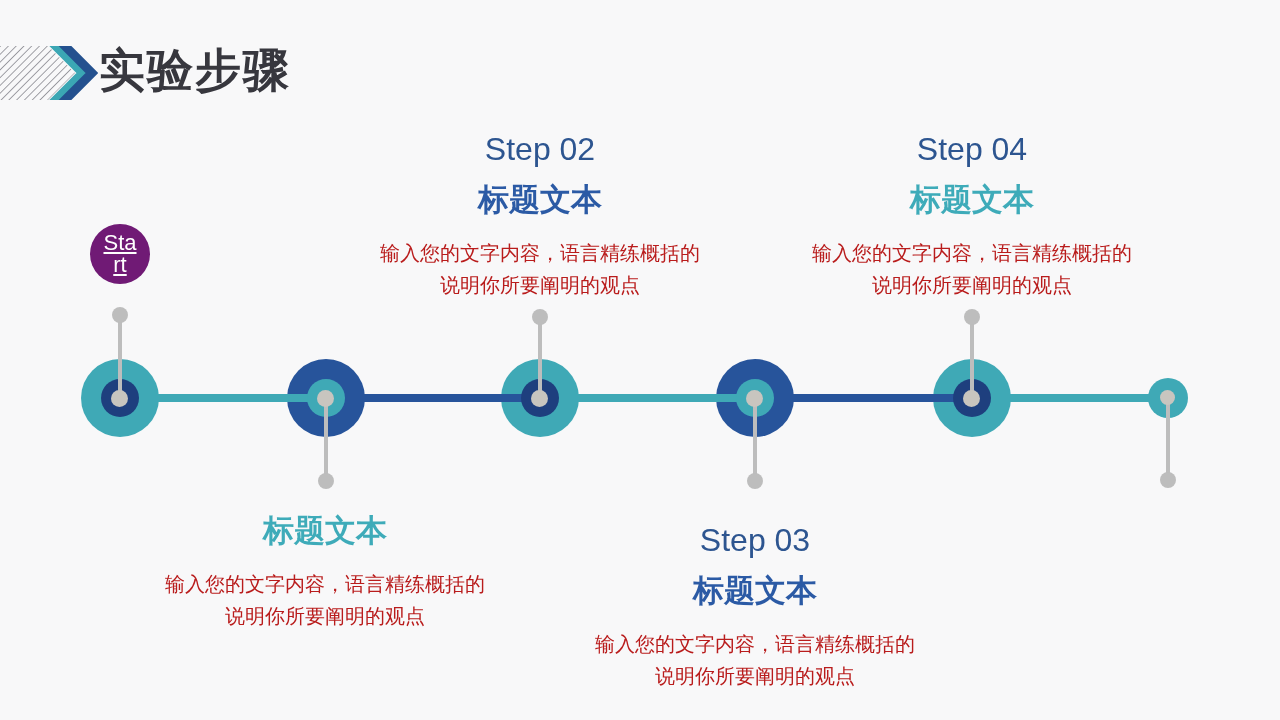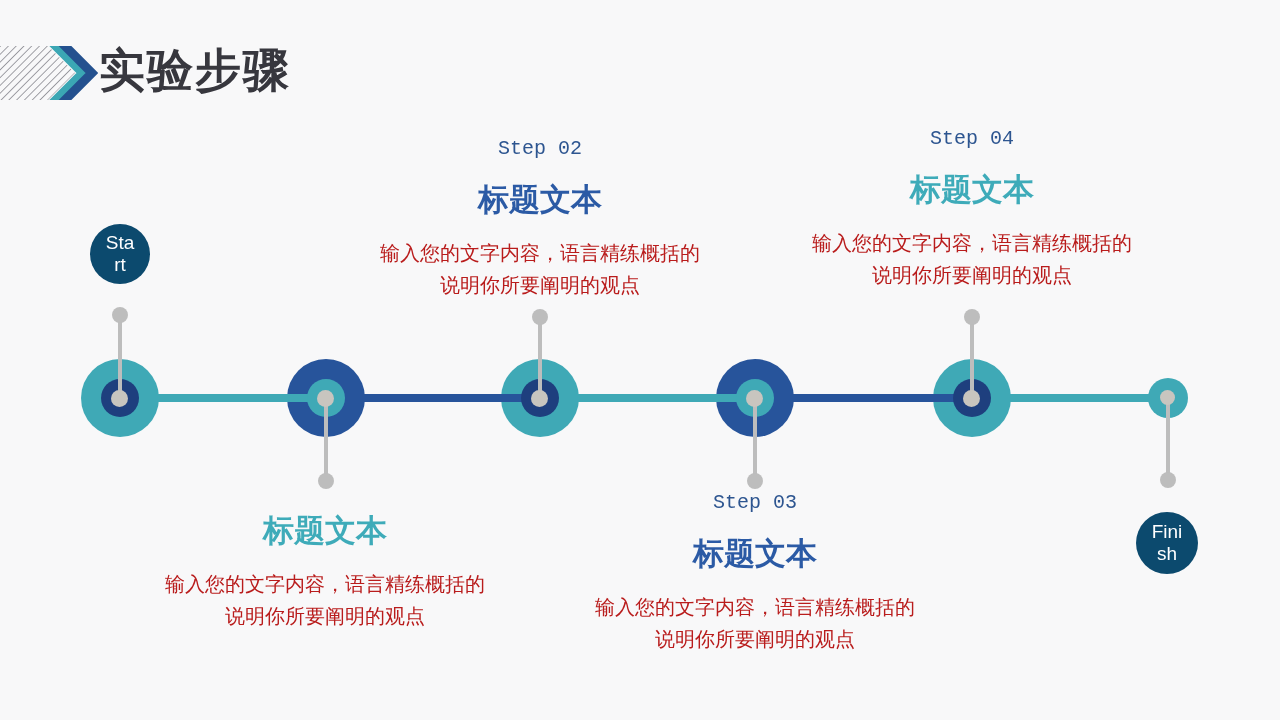--- a/index.html
+++ b/index.html
@@ -32,31 +32,31 @@
   .navy-bg { background:#1E3F7E; }
   .end-outer { position:absolute; left:1148px; top:378px; width:40px; height:40px; border-radius:50%; background:#3FA9B6; z-index:1; }
   .end-dot   { position:absolute; left:1160px; top:390px; width:15px; height:15px; border-radius:50%; background:#C8C5BF; z-index:5; }
 
   
   .vline { position:absolute; width:4px; background:#BDBDBD; z-index:4; }
   .vdot  { position:absolute; width:16px; height:16px; border-radius:50%; background:#BDBDBD; z-index:4; }
 
   
   .terminal {
-    position:absolute; border-radius:50%; background:#0c4a6e; z-index:1;
+    position:absolute; border-radius:50%; background:#701a75; z-index:1;
     display:flex; align-items:center; justify-content:center;
-    color:#ffffff; font-size:19px; line-height:22px; text-align:center;
+    color:#ffffff; font-size:22px; line-height:22px; text-align:center;text-decoration:underline;
   }
   .terminal span { display:block; width:34px; word-break:break-all; }
   .terminal--start  { left:90px;   top:224px; width:60px; height:60px; }
   .terminal--finish { left:1136px; top:512px; width:62px; height:62px; }
 
   
   .step-block { position:absolute; width:420px; text-align:center; }
-  .step-label { font-size:20px; line-height:32px; color:#2D5590;font-family:Liberation Mono, monospace; }
+  .step-label { font-size:32px; line-height:32px; color:#2D5590; }
   .step-title { margin-top:16px; font-size:31px; line-height:38px; font-weight:700; }
   .step-title[data-color="teal"] { color:#3EABB9; }
   .step-title[data-color="blue"] { color:#2B5AA5; }
   .step-body  { margin-top:18px; font-size:20px; line-height:32px; color:#b91c1c; }
 </style>
 </head>
 <body>
 
 <div class="slide">
 
@@ -116,51 +116,48 @@
 
   <div class="vline" style="left:970px;top:315px;height:83px"></div>
   <div class="vdot" style="left:964px;top:309px"></div>
 
   <div class="vline" style="left:1166px;top:398px;height:82px"></div>
   <div class="vdot" style="left:1160px;top:472px"></div>
 
   <div class="terminal terminal--start">
     <span>Start</span>
   </div>
-  <div class="terminal terminal--finish">
-    <span>Finish</span>
-  </div>
 
   <div class="step-block" style="left:115px;top:496px">
     <div class="step-title" data-color="teal">标题文本</div>
     <div class="step-body">
       <div>输入您的文字内容，语言精练概括的</div>
       <div>说明你所要阐明的观点</div>
     </div>
   </div>
 
   <div class="step-block" style="left:330px;top:133px">
     <div class="step-label">Step 02</div>
     <div class="step-title" data-color="blue">标题文本</div>
     <div class="step-body">
       <div>输入您的文字内容，语言精练概括的</div>
       <div>说明你所要阐明的观点</div>
     </div>
   </div>
 
-  <div class="step-block" style="left:545px;top:487px">
+  <div class="step-block" style="left:545px;top:524px">
     <div class="step-label">Step 03</div>
     <div class="step-title" data-color="blue">标题文本</div>
     <div class="step-body">
       <div>输入您的文字内容，语言精练概括的</div>
       <div>说明你所要阐明的观点</div>
     </div>
   </div>
 
-  <div class="step-block" style="left:762px;top:123px">
+  <div class="step-block" style="left:762px;top:133px">
     <div class="step-label">Step 04</div>
     <div class="step-title" data-color="teal">标题文本</div>
     <div class="step-body">
       <div>输入您的文字内容，语言精练概括的</div>
       <div>说明你所要阐明的观点</div>
     </div>
   </div>
 
 </div>
 

